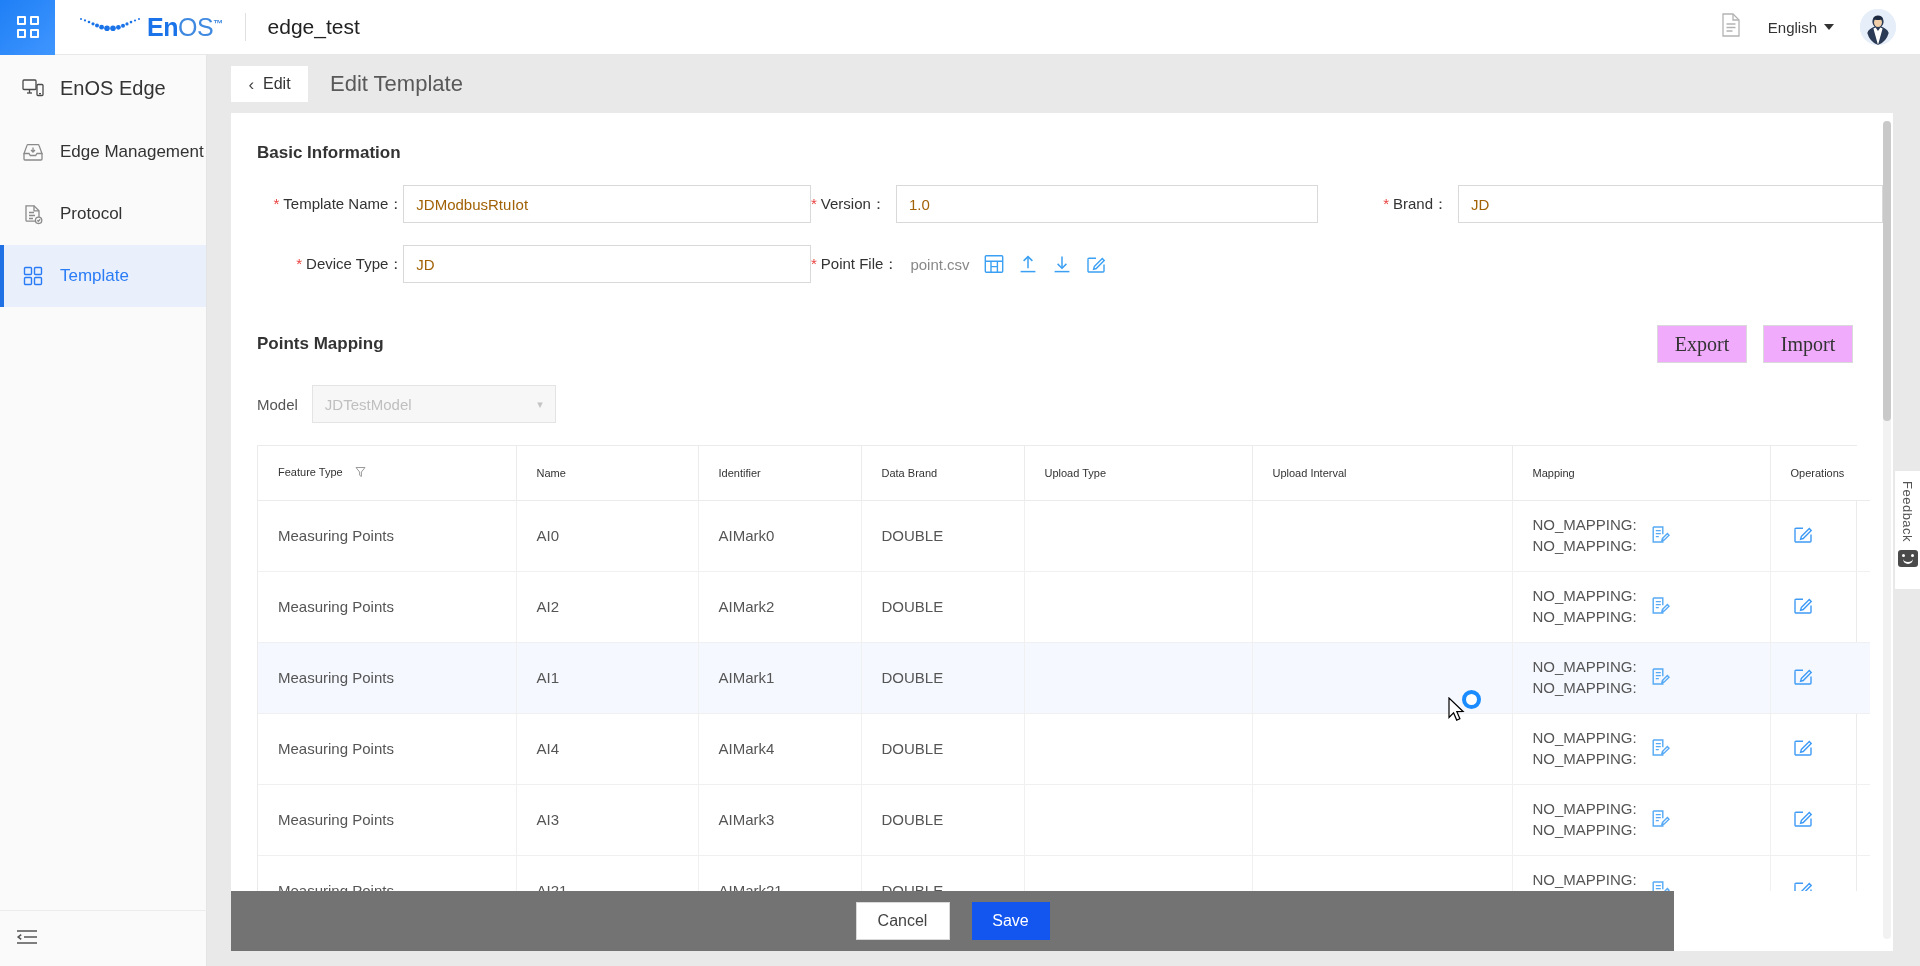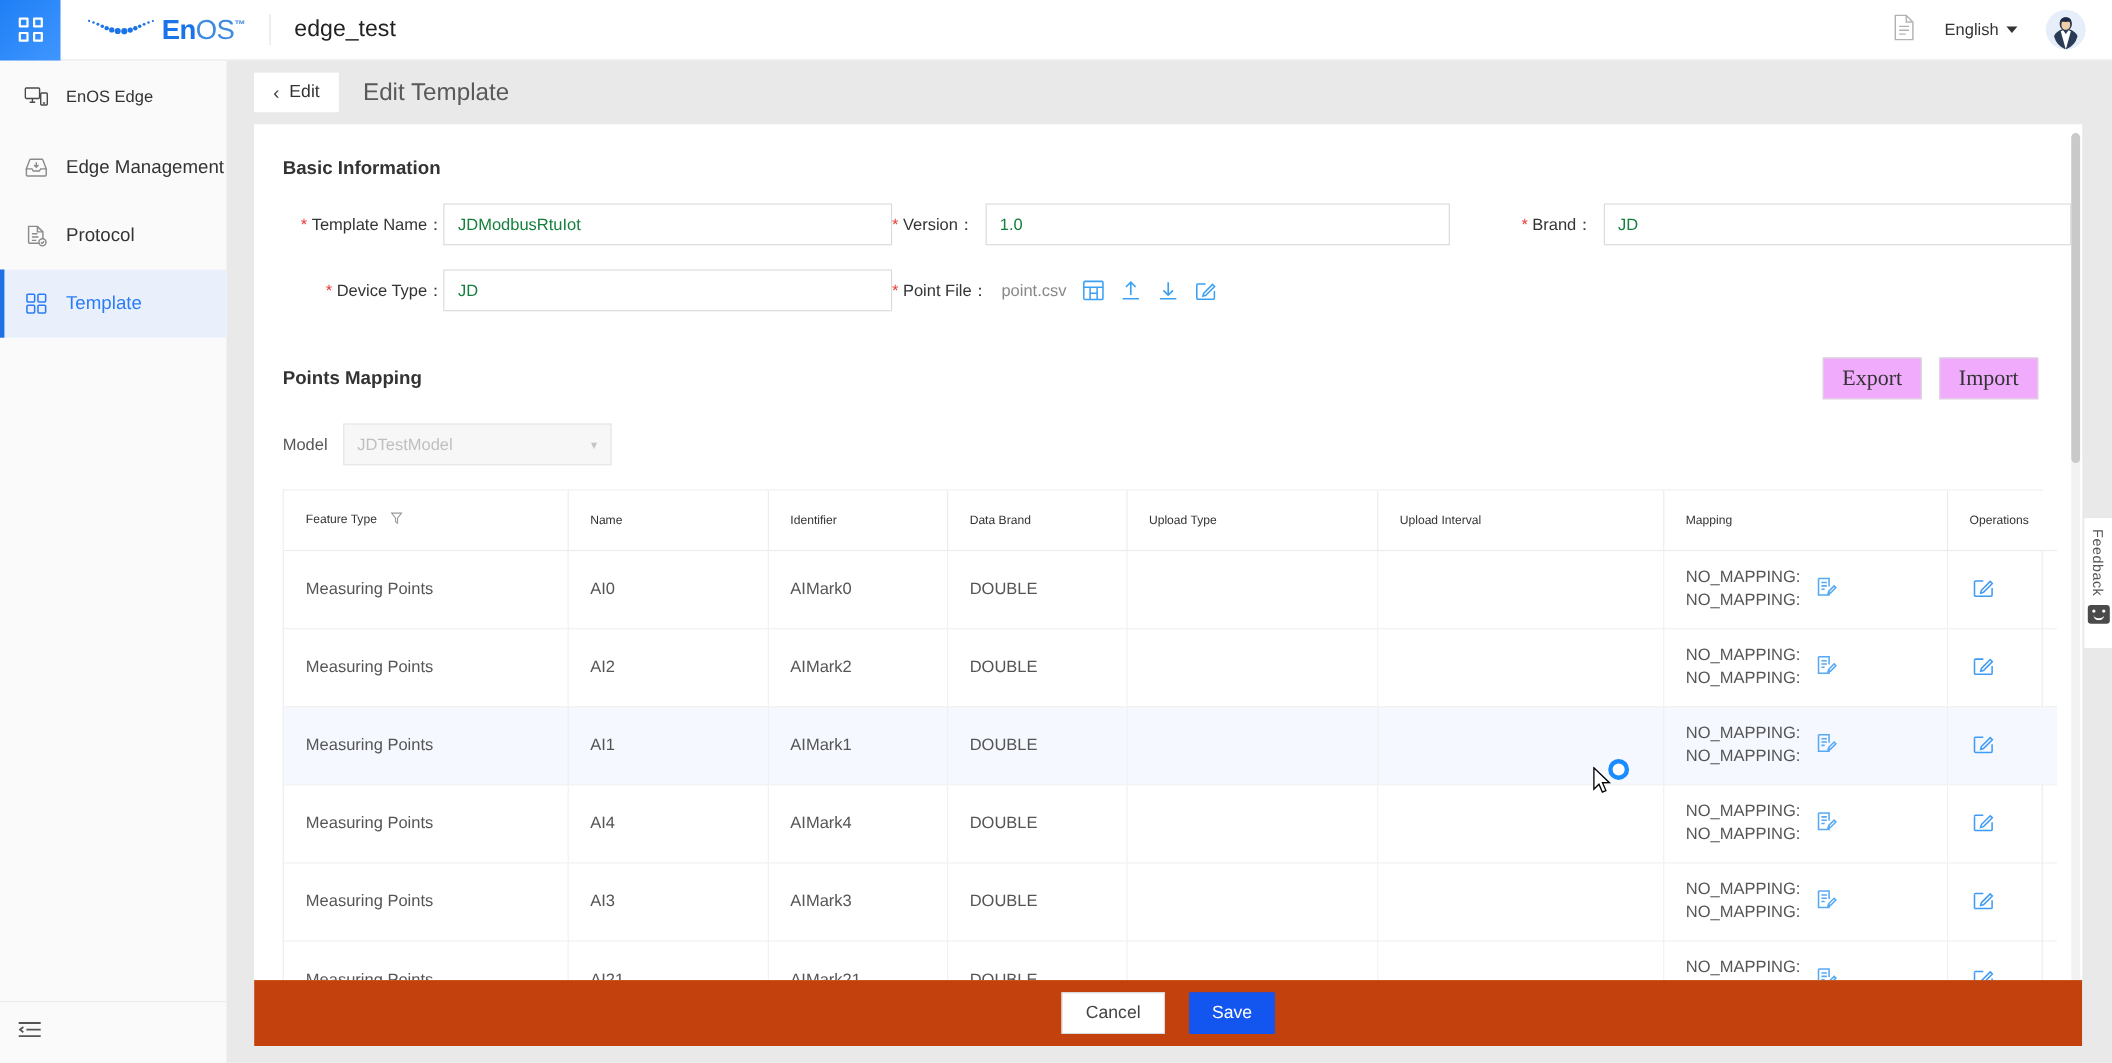--- a/index.html
+++ b/index.html
@@ -43,21 +43,21 @@
   
   .sidebar {
     position: absolute; top: 55px; left: 0; width: 207px; height: 911px;
     background: #fafafa; border-right: 1px solid #e4e4e4; z-index: 30;
   }
   .side-item {
     height: 62px; display: flex; align-items: center; padding-left: 22px;
     font-size: 17px; color: #333; cursor: pointer; position: relative; gap: 16px;
   }
   .side-item .ico { width: 22px; height: 22px; display:flex; align-items:center; justify-content:center; flex: none; }
-  .side-item.root { font-size: 15px; height: 66px; }
+  .side-item.root { font-size: 20px; height: 66px; }
   .side-item.active { background: #eaf0fb; color: #2a7cf6; }
   .side-item.active:before {
     content: ''; position: absolute; left: 0; top: 0; width: 4px; height: 100%; background: #1f6fe5;
   }
   .side-collapse {
     position: absolute; bottom: 0; left: 0; width: 207px; height: 56px;
     border-top: 1px solid #ececec; display: flex; align-items: center; padding-left: 16px; cursor: pointer;
   }
 
   
@@ -84,21 +84,21 @@
   
   .form-row { display: flex; padding-left: 0; margin-top: 22px; }
   .fgrp { display: flex; align-items: center; }
   .fgrp.c1 { width: 580px; padding-left: 26px; }
   .fgrp.c2 { width: 580px; }
   .fgrp.c3 { width: 500px; }
   .flabel { font-size: 15px; color: #333; white-space: nowrap; text-align: right; }
   .req { color: #e8423f; margin-right: 4px; font-size: 15px; }
   .finput {
     height: 38px; border: 1px solid #d9d9d9; background: #fff; font-size: 15px;
-    color: #15803d; padding: 0 12px; font-family: inherit; outline: none;
+    color: #a16207; padding: 0 12px; font-family: inherit; outline: none;
   }
   .w-mid { width: 412px; }
   .w-wide { width: 422px; }
   .lbl-tmpl { width: 148px; }
   .lbl-dev { width: 148px; }
   .file-row { display: flex; align-items: center; gap: 14px; }
   .file-name { font-size: 15px; color: #888; margin-left: 4px; }
   .ficon { cursor: pointer; display: flex; }
 
   
@@ -132,22 +132,22 @@
   }
   tbody td:last-child { border-right: 0; }
   tbody tr.hl td { background: #f5f8fe; }
   .filter-ico { display:inline-block; margin-left: 9px; vertical-align: middle; }
   .map-cell { display: flex; align-items: center; gap: 14px; }
   .map-lines { display: flex; flex-direction: column; line-height: 1.35; }
   .op-cell { padding-left: 22px; }
 
   
   .card-footer {
-    position: absolute; left: 0; bottom: 0; width: 1662px; height: 60px;
-    background: #c2410c; display: flex; align-items: center; justify-content: center; gap: 22px;
+    position: absolute; left: 0; bottom: 0; width: 1443px; height: 60px;
+    background: #737373; display: flex; align-items: center; justify-content: center; gap: 22px;
   }
   .btn-cancel {
     width: 94px; height: 38px; background: #fff; border: 1px solid #d9d9d9;
     font-size: 16px; color: #444; cursor: pointer; font-family: inherit;
   }
   .btn-save {
     width: 78px; height: 38px; background: #1355ef; border: 0;
     font-size: 16px; color: #fff; cursor: pointer; font-family: inherit;
   }
 

